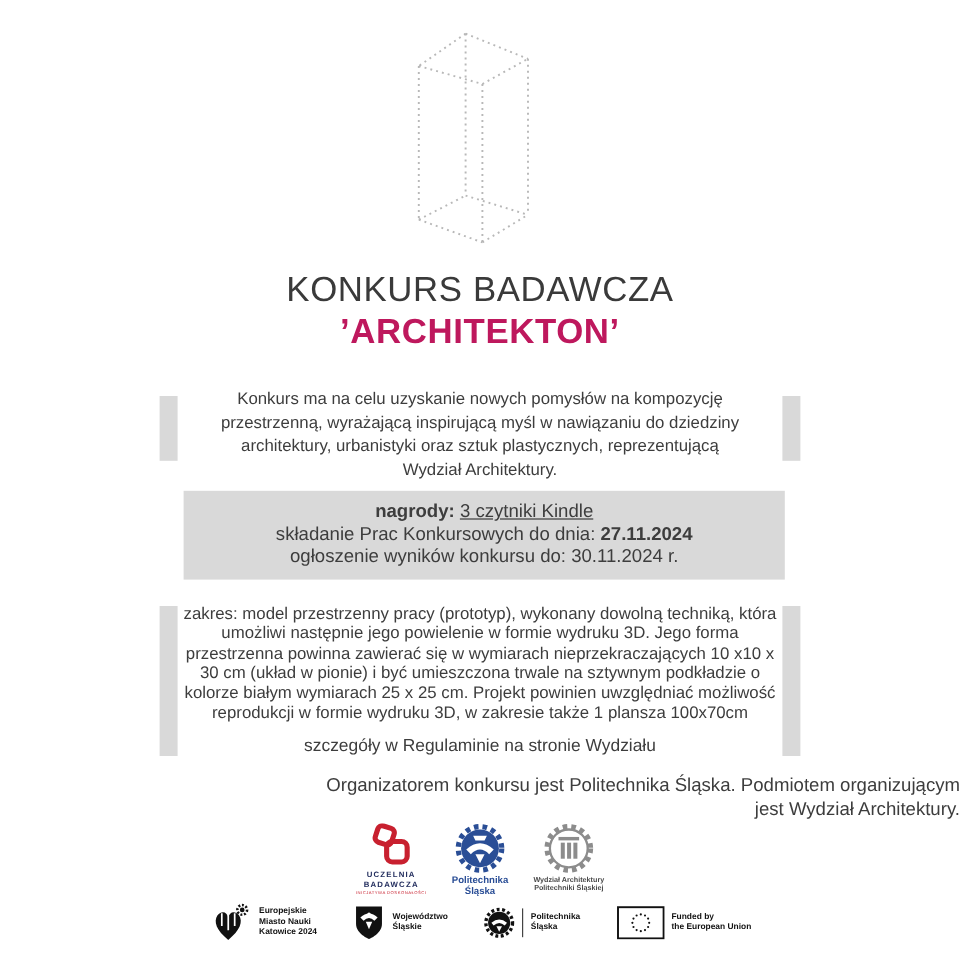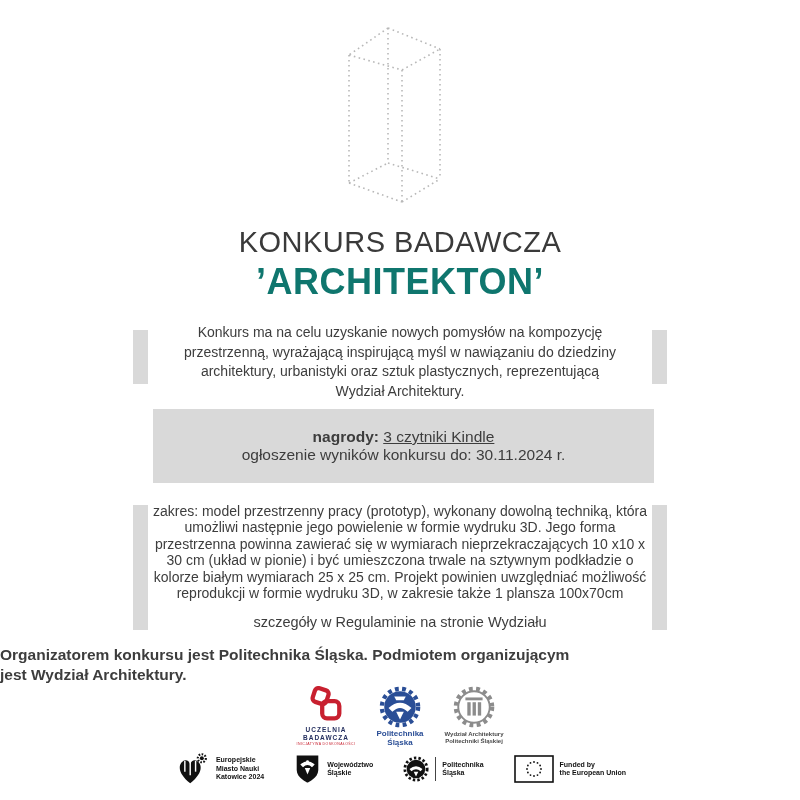--- a/index.html
+++ b/index.html
@@ -5,42 +5,42 @@
   html,body{margin:0;padding:0;}
   body{
     width:800px;height:800px;background:#ffffff;position:relative;overflow:hidden;
     font-family:"Liberation Sans", sans-serif;color:#3d3d3d;
   }
   .abs{position:absolute;}
   
   .prism{left:330px;top:16px;}
   
   .title1{top:226px;left:0;width:100%;text-align:center;font-size:29px;letter-spacing:.5px;color:#3a3a3a;font-weight:400;}
-  .title2{top:261px;left:0;width:100%;text-align:center;font-size:36px;letter-spacing:.5px;color:#0f766e;font-weight:700;}
+  .title2{top:261px;left:0;width:100%;text-align:center;font-size:29px;letter-spacing:.5px;color:#be185d;font-weight:700;}
   
   .intro{top:323px;left:133px;width:534px;}
   .sidebar-block{position:absolute;width:15px;background:#d9d9d9;}
   .intro .bar-l{left:0;top:7px;height:54px;}
   .intro .bar-r{right:0;top:7px;height:54px;}
   .intro p{margin:0;text-align:center;font-size:14px;line-height:19.5px;white-space:pre-line;}
   
   .details{top:409px;left:153px;width:501px;height:74px;background:#d9d9d9;
     display:flex;flex-direction:column;justify-content:center;text-align:center;
     font-size:15.5px;line-height:18.4px;}
   .details .lbl{font-weight:700;}
   .details .und{text-decoration:underline;}
   .details .date{font-weight:700;}
   
   .scope{top:503px;left:133px;width:534px;}
   .scope .bar-l{left:0;top:2px;height:125px;}
   .scope .bar-r{right:0;top:2px;height:125px;}
   .scope p{margin:0;text-align:center;font-size:14px;line-height:16.4px;white-space:pre-line;}
   .scope .note{margin-top:13px;font-size:14.5px;white-space:normal;}
   
-  .organizer{top:645px;left:0;width:100%;text-align:left;font-size:15.5px;line-height:19.5px;white-space:pre-line;font-weight:bold;}
+  .organizer{top:645px;left:0;width:100%;text-align:right;font-size:15.5px;line-height:19.5px;white-space:pre-line;}
   
   .logos-primary{top:686px;left:0;width:100%;display:flex;justify-content:center;align-items:flex-start;gap:12px;}
   .plogo{display:flex;flex-direction:column;align-items:center;width:62px;}
   .plogo .cap{ text-align:center;white-space:pre-line;}
   .cap-ub{color:#232e5e;font-size:6.5px;font-weight:700;letter-spacing:1px;line-height:7.5px;margin-top:2px;}
   .cap-ub-sub{color:#c8202f;font-size:3.5px;letter-spacing:.4px;margin-top:1px;}
   .cap-ps{color:#2a4e96;font-size:8px;font-weight:700;line-height:8.5px;margin-top:2px;}
   .cap-wa{color:#4a4a4a;font-size:6px;font-weight:700;line-height:7px;margin-top:3px;}
   
   .logos-footer{top:752px;left:0;width:100%;display:flex;justify-content:center;align-items:center;gap:30px;}
@@ -80,20 +80,21 @@
   <div class="sidebar-block bar-l"></div>
   <div class="sidebar-block bar-r"></div>
   <p>Konkurs ma na celu uzyskanie nowych pomysłów na kompozycję
 przestrzenną, wyrażającą inspirującą myśl w nawiązaniu do dziedziny
 architektury, urbanistyki oraz sztuk plastycznych, reprezentującą
 Wydział Architektury.</p>
 </div>
 
 <div class="abs details">
   <div><span class="lbl">nagrody: </span><span class="und">3 czytniki Kindle</span></div>
+  <div><span>składanie Prac Konkursowych do dnia: </span><span class="date">27.11.2024</span></div>
   <div>ogłoszenie wyników konkursu do: 30.11.2024 r.</div>
 </div>
 
 <div class="abs scope">
   <div class="sidebar-block bar-l"></div>
   <div class="sidebar-block bar-r"></div>
   <p>zakres: model przestrzenny pracy (prototyp), wykonany dowolną techniką, która
 umożliwi następnie jego powielenie w formie wydruku 3D. Jego forma
 przestrzenna powinna zawierać się w wymiarach nieprzekraczających 10 x10 x
 30 cm (układ w pionie) i być umieszczona trwale na sztywnym podkładzie o

